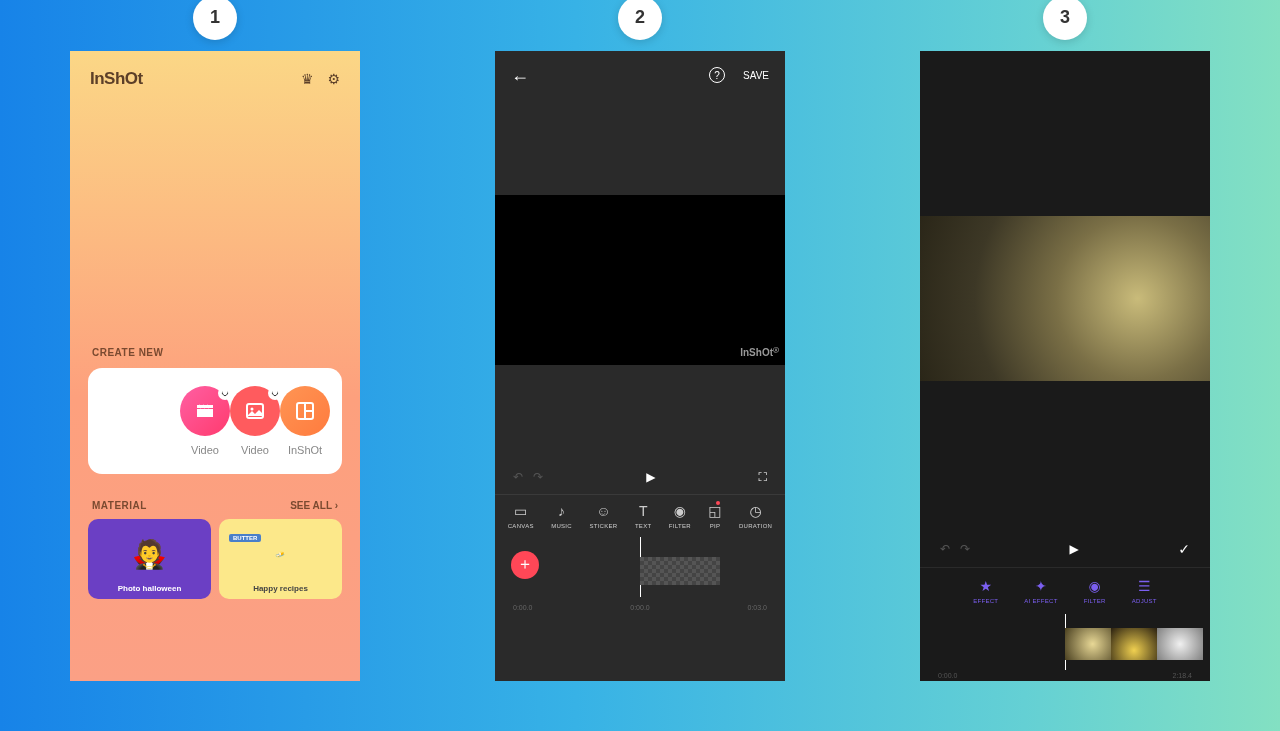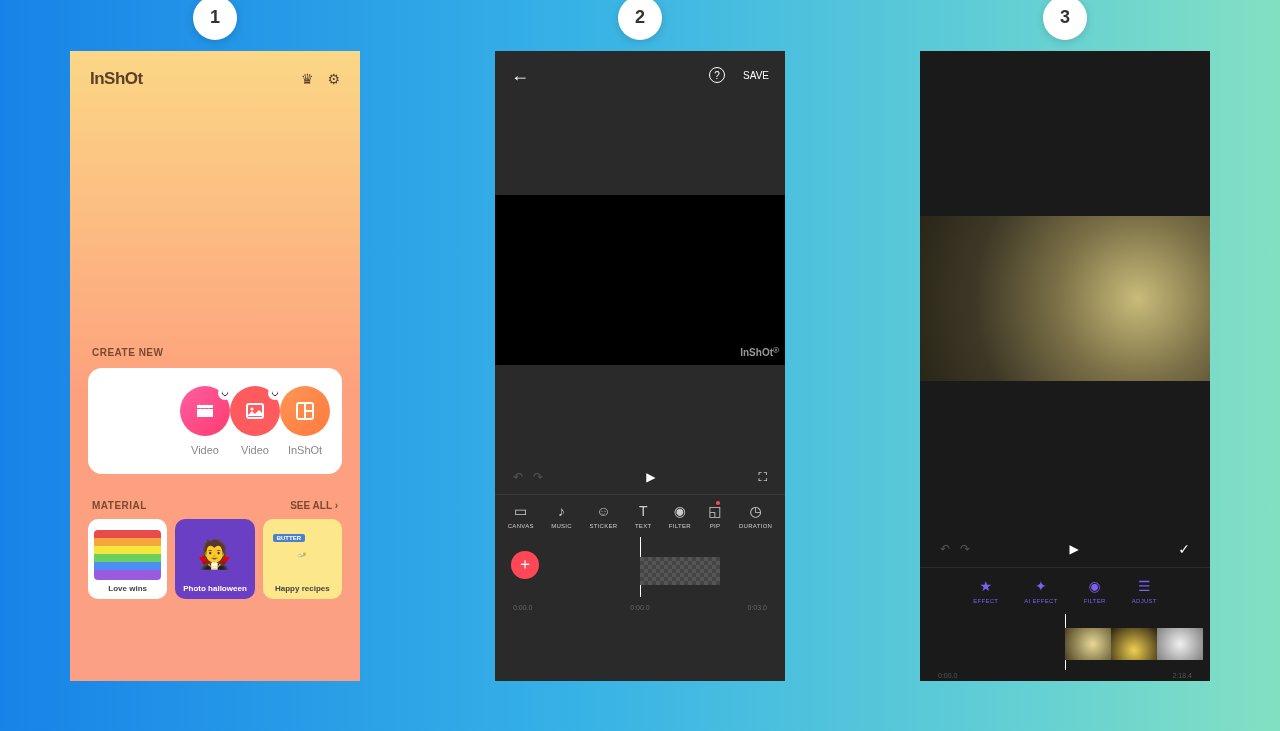--- a/index.html
+++ b/index.html
@@ -124,24 +124,20 @@
             </svg>
         </div>
         <div class="create-label">InShOt</div>
       </div>
     </div>
     <div class="mat-row">
       <div class="section-label">MATERIAL</div>
       <div class="see-all">SEE ALL ›</div>
     </div>
     <div class="mat-cards">
-      <div class="mat-card mc1">
-        <div class="mat-img rainbow"></div>
-        <span>Love wins</span>
-      </div>
       <div class="mat-card mc2">
         <div class="mat-img vamp">🧛</div>
         <span>Photo halloween</span>
       </div>
       <div class="mat-card mc3">
         <div class="mat-img butter">🧈</div>
         <span>Happy recipes</span>
       </div>
     </div>
   </div>

